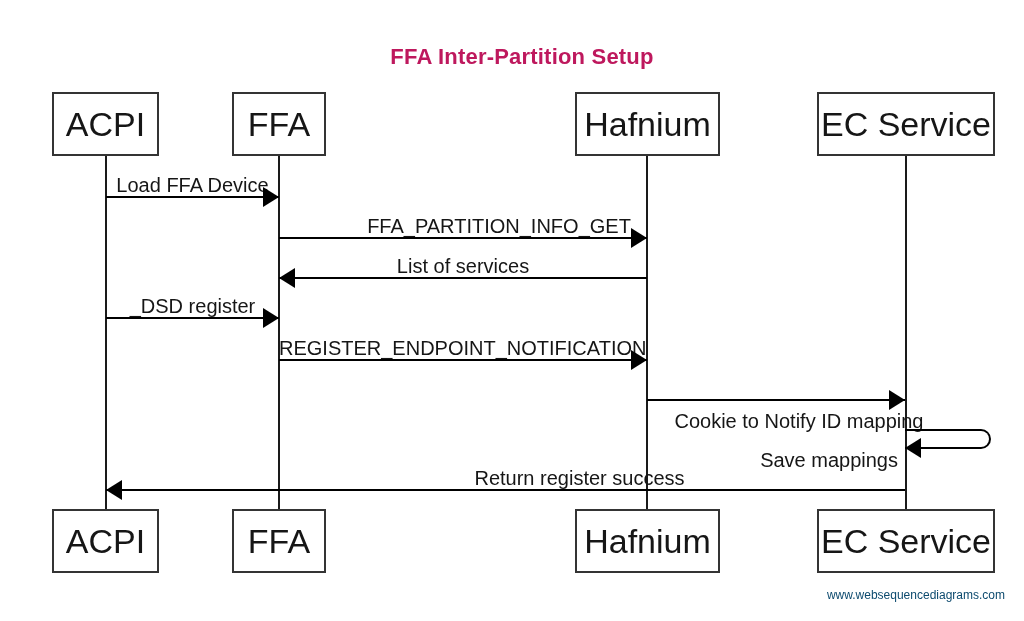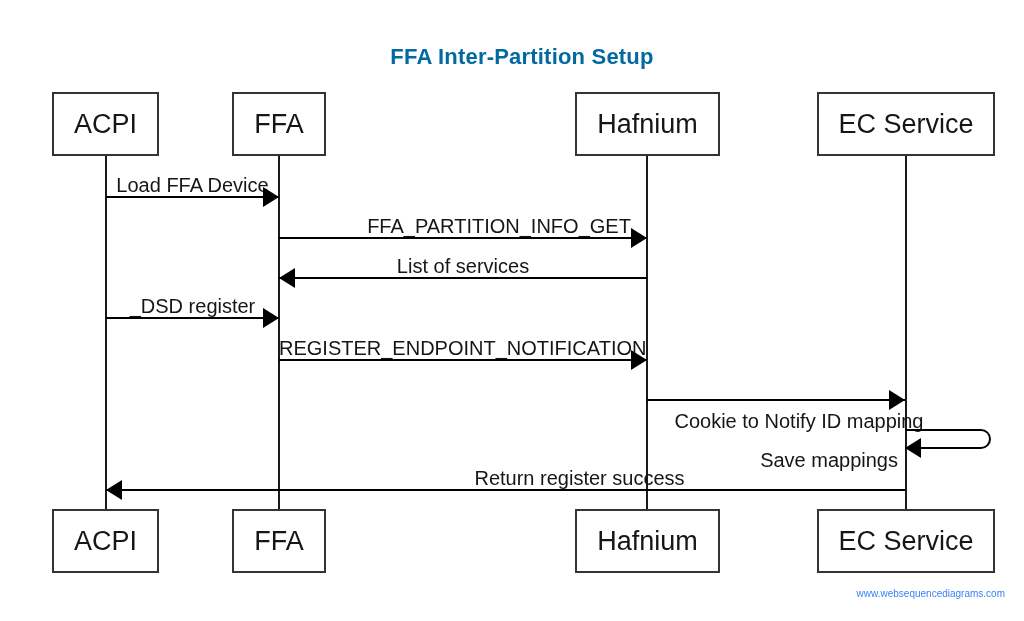--- a/index.html
+++ b/index.html
@@ -15,33 +15,33 @@
   }
 
   .title {
     position: absolute;
     left: 22px;
     top: 44px;
     width: 1000px;
     text-align: center;
     font-size: 22px;
     font-weight: bold;
-    color: #0369a1;
+    color: #be185d;
     letter-spacing: 0.2px;
   }
 
   .pbox {
     position: absolute;
     height: 64px;
     border: 2px solid #343434;
     background: #ffffff;
     display: flex;
     align-items: center;
     justify-content: center;
-    font-size: 27px;
+    font-size: 34px;
     color: #161616;
     white-space: nowrap;
   }
 
   .lifeline {
     position: absolute;
     top: 156px;
     width: 2px;
     height: 353px;
     background: #1a1a1a;
@@ -86,22 +86,22 @@
     height: 20px;
     border: 2px solid #000000;
     border-left: none;
     border-radius: 0 10px 10px 0;
   }
 
   .watermark {
     position: absolute;
     top: 588px;
     right: 19px;
-    font-size: 10px;
-    color: #3b82f6;
+    font-size: 12px;
+    color: #0c4a6e;
     white-space: nowrap;
     text-align: center;
   }
 </style>
 </head>
 <body>
 
 <div class="canvas">
 
   <div class="title">FFA Inter-Partition Setup</div>

